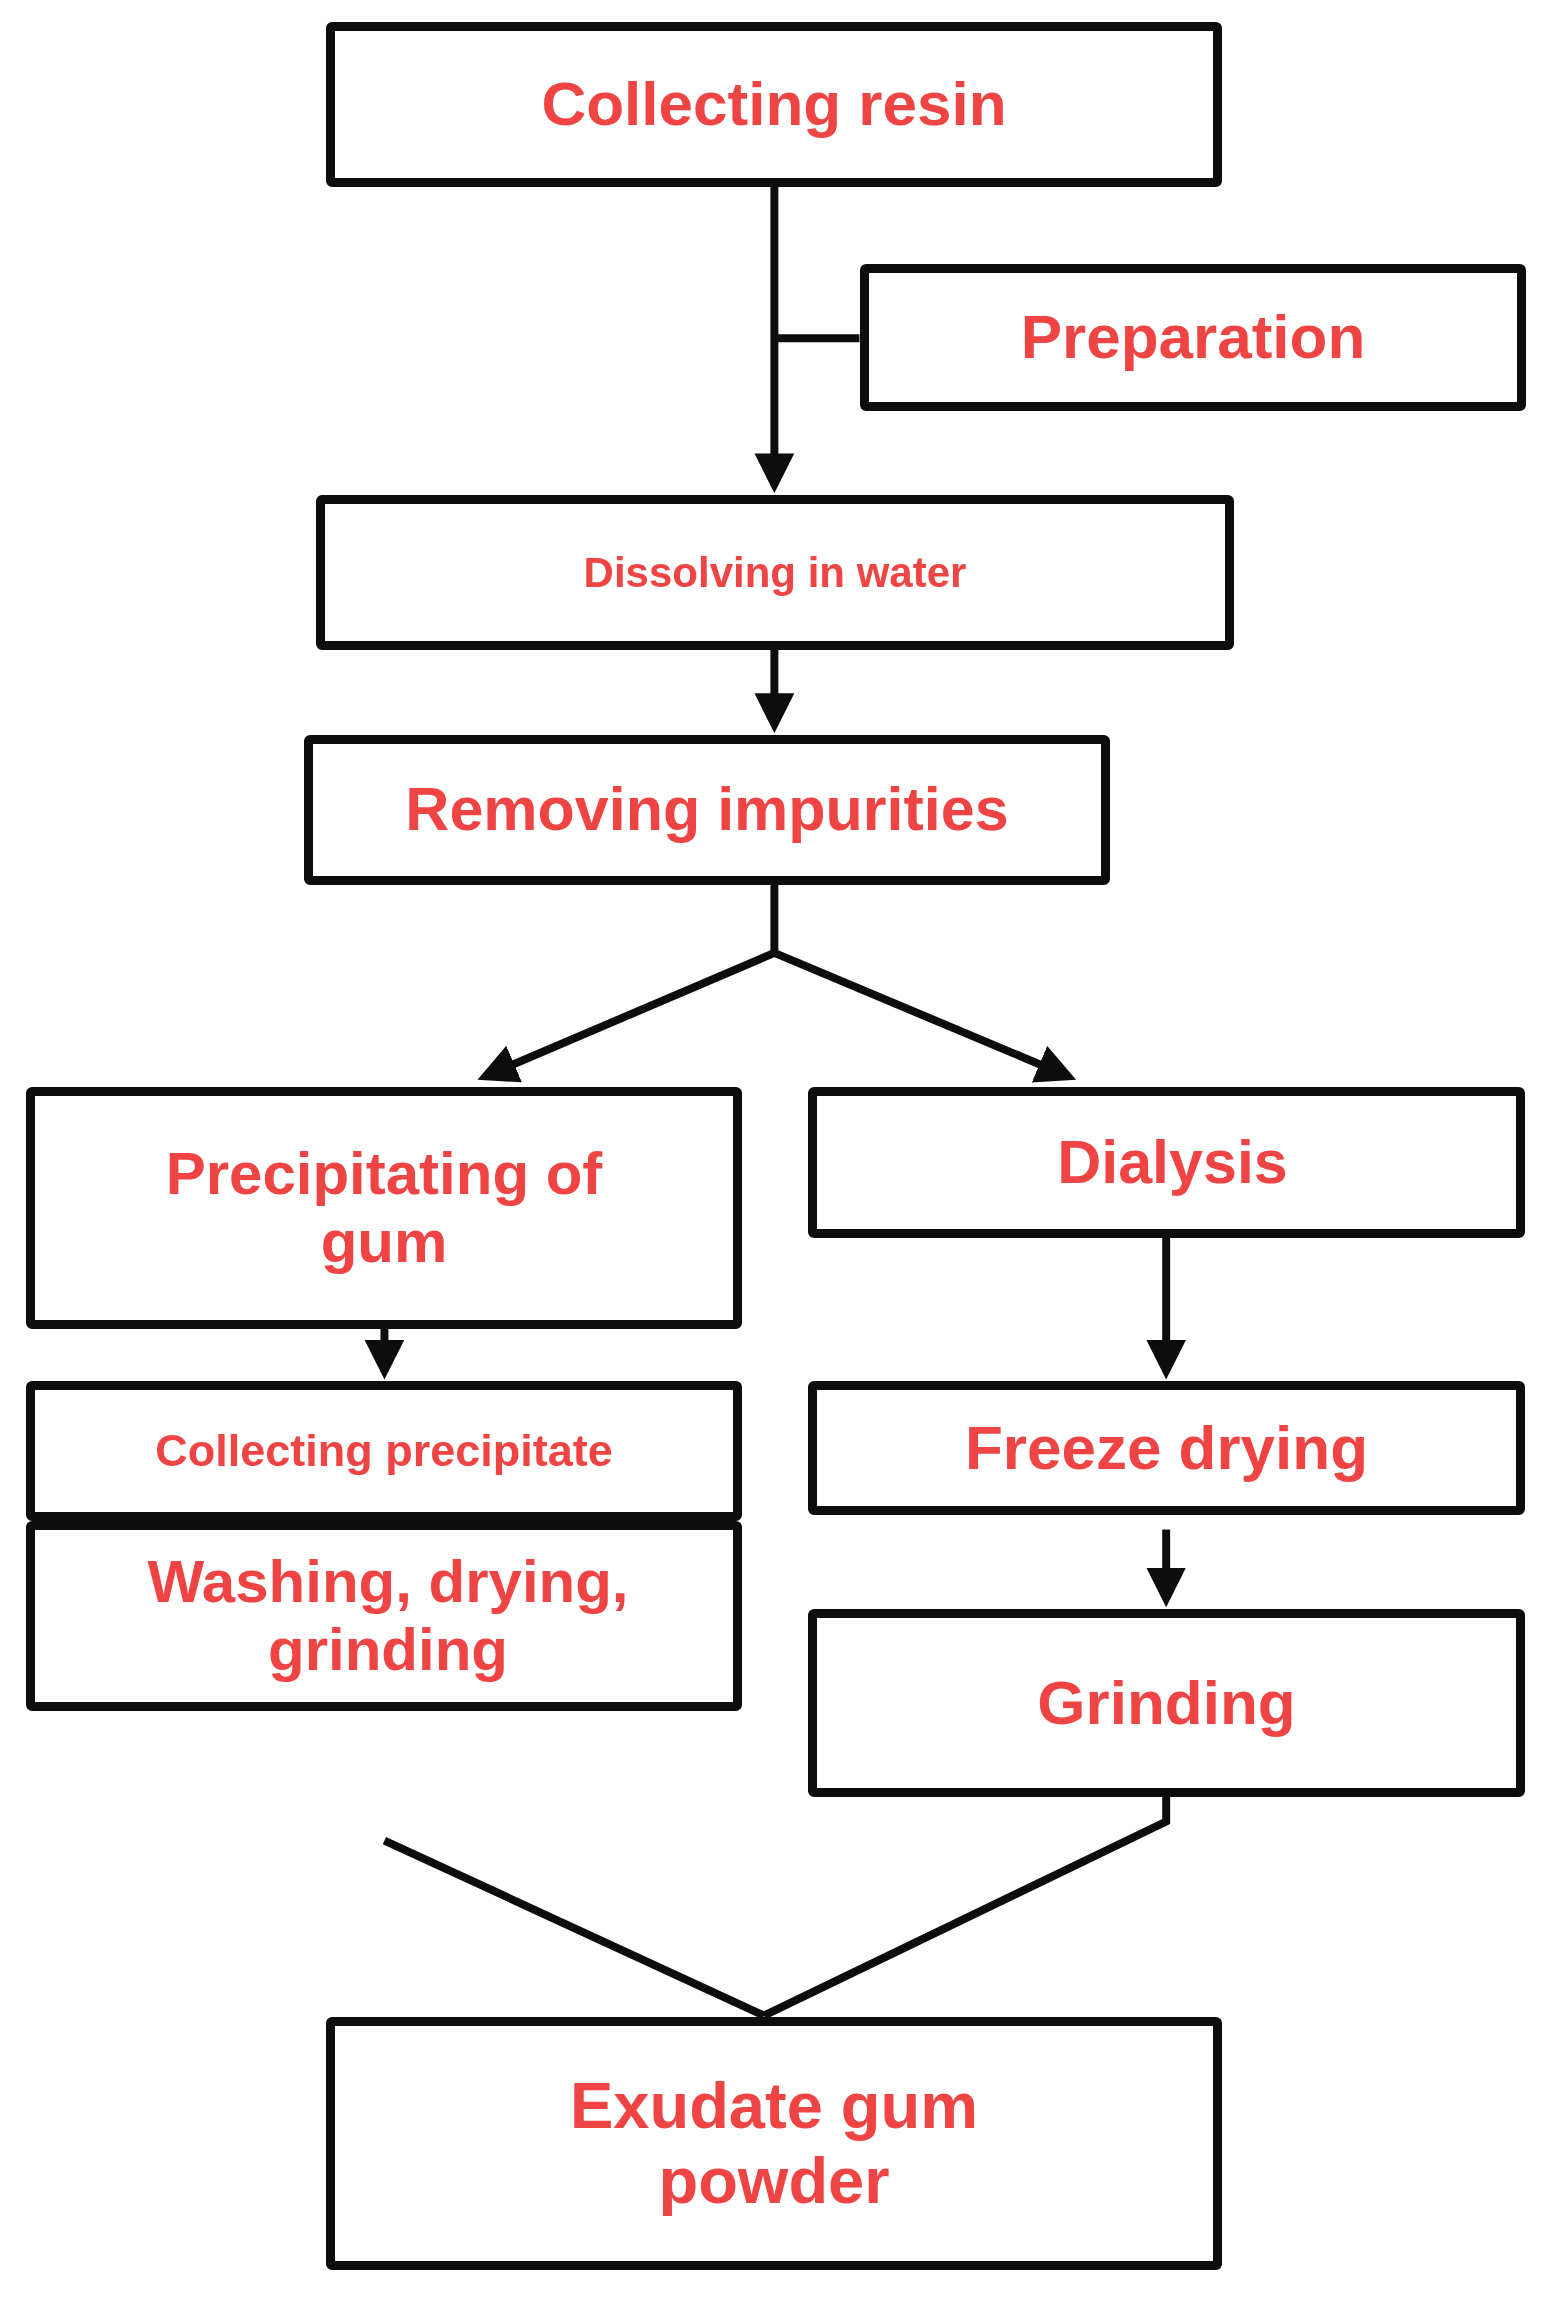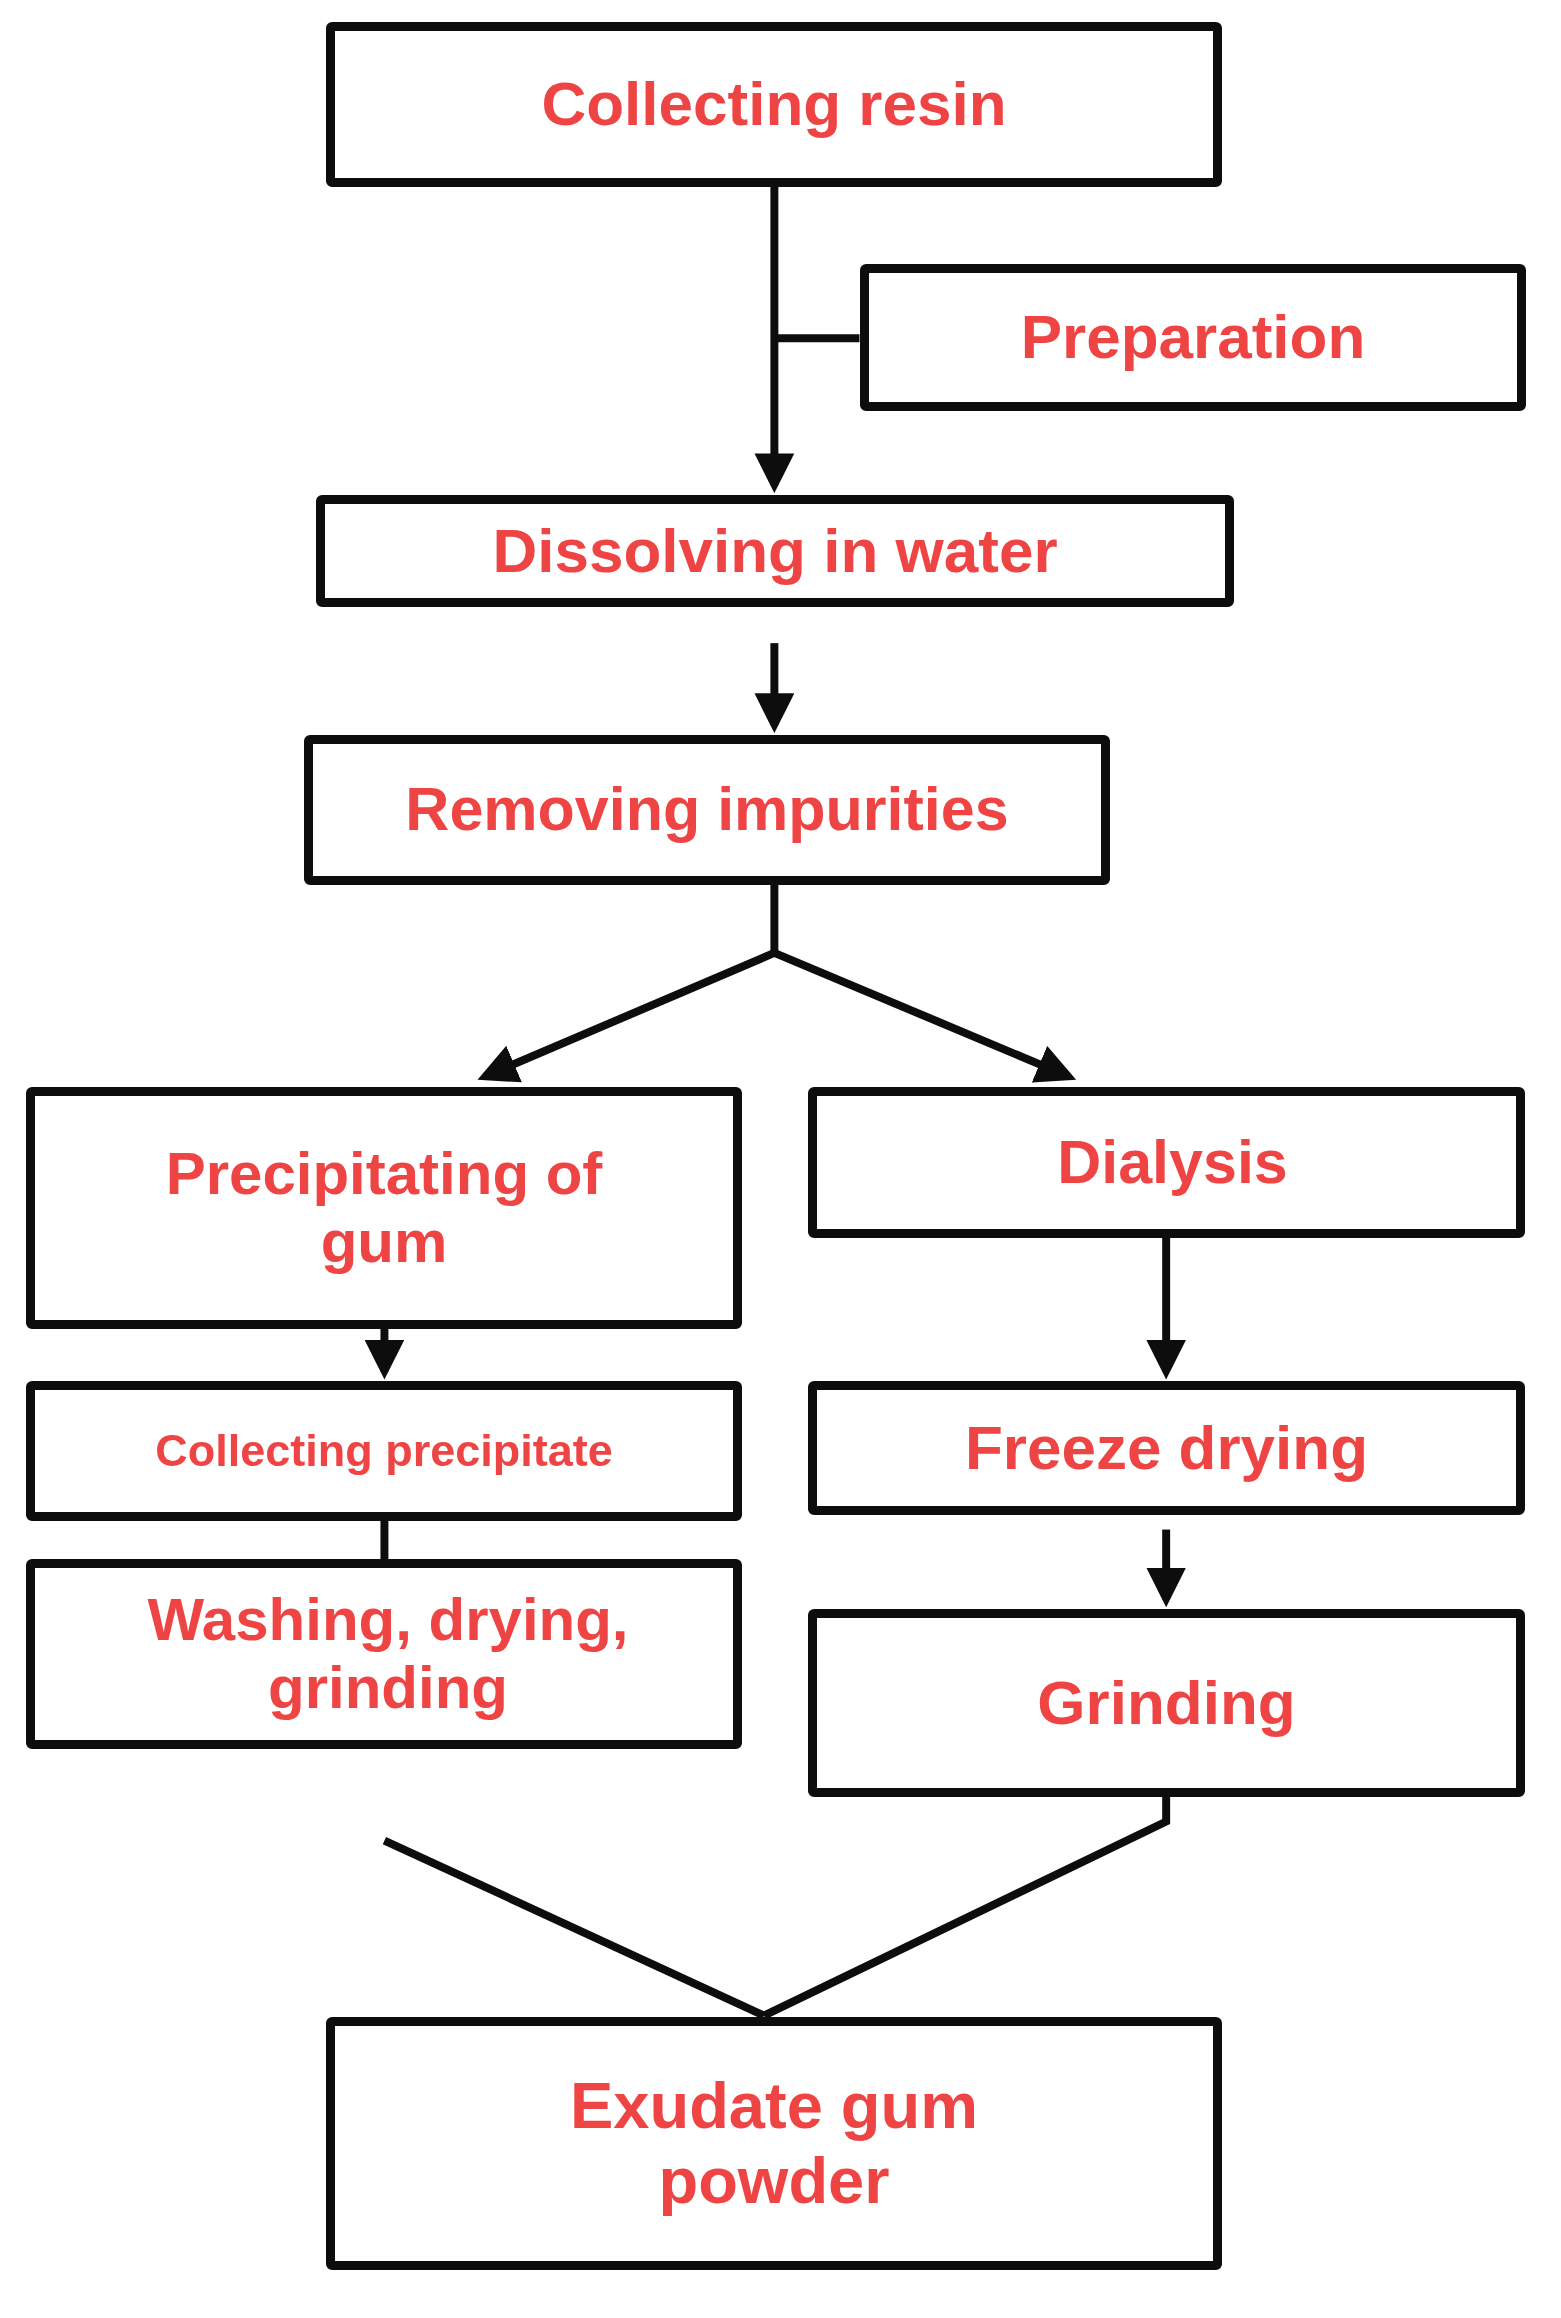--- a/index.html
+++ b/index.html
@@ -40,27 +40,27 @@
     letter-spacing: 0px;
   }
   .node .label {
     display: block;
     margin: 0 auto;
   }
 
   
   .n-collecting-resin       { left: 326px;  top: 22px;   width: 896px; height: 165px; font-size: 62px; }
   .n-preparation            { left: 860px; top: 264px;  width: 666px; height: 147px; font-size: 62px; text-align: center; }
-  .n-dissolving             { left: 316px;  top: 495px;  width: 918px; height: 112px; font-size: 62px; }
+  .n-dissolving             { left: 316px;  top: 495px;  width: 918px; height: 155px; font-size: 42px; }
   .n-removing               { left: 304px;  top: 735px; width: 806px; height: 150px; font-size: 61px; text-align: center; }
   .n-precipitating          { left: 26px;   top: 1087px; width: 716px; height: 242px; font-size: 60px; align-items: center; }
   .n-precipitating .label   { max-width: 78%; }
   .n-dialysis               { left: 808px; top: 1087px; width: 717px; height: 151px; font-size: 61px; padding-left: 12px; }
   .n-collecting-precipitate { left: 26px;   top: 1381px; width: 716px; height: 140px; font-size: 45px; }
-  .n-washing                { left: 26px;   top: 1559px; width: 716px; height: 190px; font-size: 60px; padding-left: 8px; }
+  .n-washing                { left: 26px;   top: 1521px; width: 716px; height: 190px; font-size: 60px; padding-left: 8px; }
   .n-washing .label         { max-width: 92%; }
   .n-freeze-drying          { left: 808px; top: 1381px; width: 717px; height: 134px; font-size: 62px; }
   .n-grinding               { left: 808px; top: 1609px; width: 717px; height: 188px; font-size: 62px; }
   .n-exudate                { left: 326px;  top: 2017px; width: 896px; height: 253px; font-size: 65px; }
   .n-exudate .label         { max-width: 62%; }
 </style>
 </head>
 <body>
 
 <div class="canvas">

